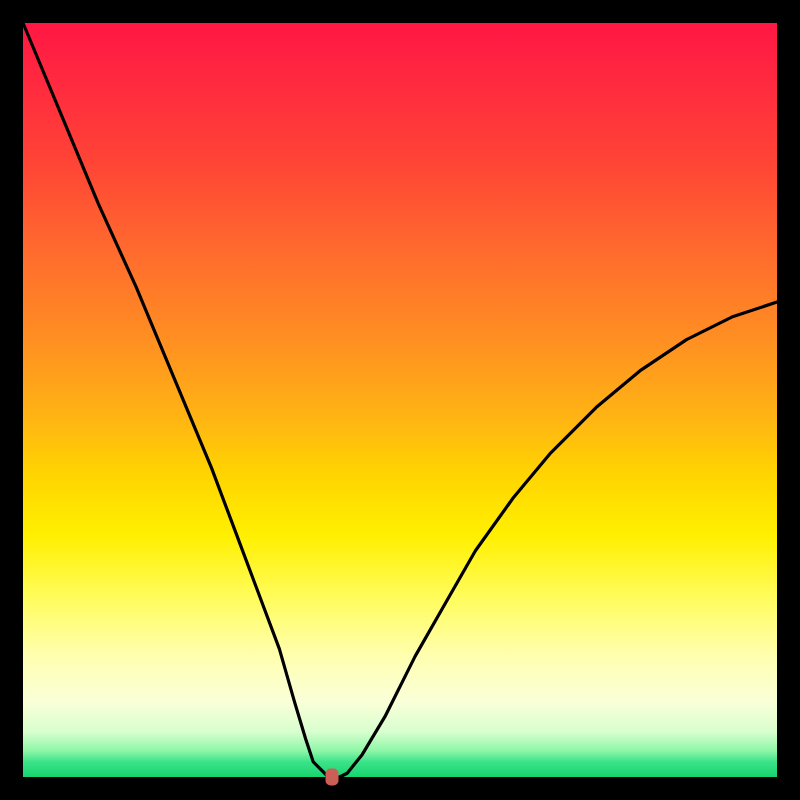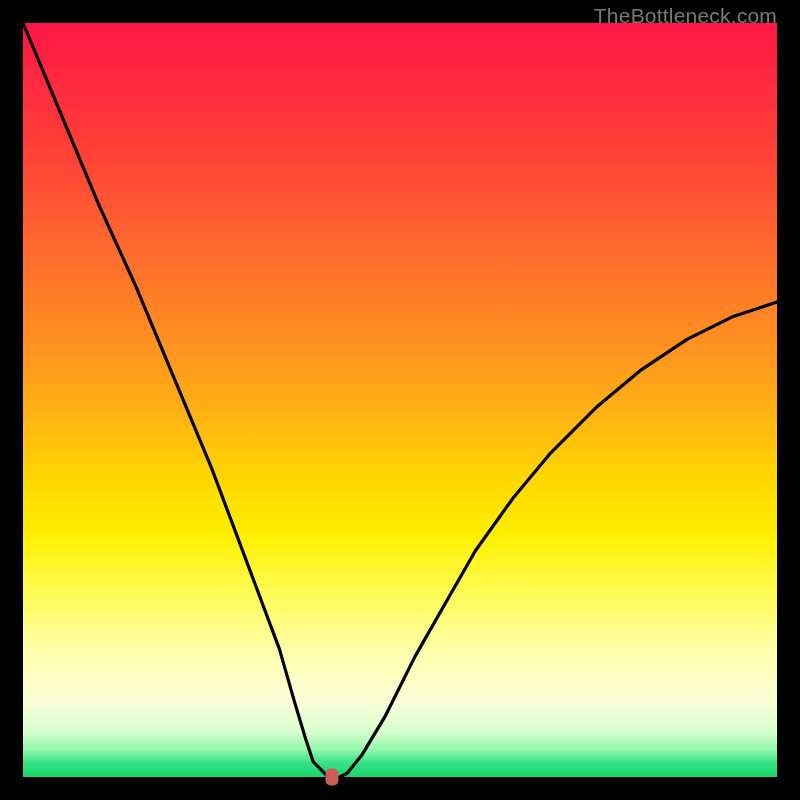--- a/index.html
+++ b/index.html
@@ -75,15 +75,14 @@
 
 <div class="frame">
 
   <div class="plot-area">
     <svg id="curve-svg" viewBox="0 0 754 754" preserveAspectRatio="none">
       <path id="curve-path" d="M0.00 0.00 L37.70 90.48 L75.40 180.96 L113.10 263.90 L150.80 354.38 L188.50 444.86 L211.12 505.18 L233.74 565.50 L256.36 625.82 L271.44 678.60 L282.75 716.30 L290.29 738.92 L305.37 754.00 L316.68 754.00 L324.22 750.23 L339.30 731.38 L361.92 693.68 L392.08 633.36 L422.24 580.58 L452.40 527.80 L490.10 475.02 L527.80 429.78 L573.04 384.54 L618.28 346.84 L663.52 316.68 L708.76 294.06 L754.00 278.98" fill="none" stroke="#000" stroke-width="3.2" stroke-linecap="round" stroke-linejoin="round"></path>
     </svg>
     <div id="marker" class="marker" style="left: 309.14px; top: 754px; background: rgb(204, 94, 86);"></div>
   </div>
 
-  <div class="watermark">TheBottleneck.com</div>
 
 </div>
 
 </body></html>

